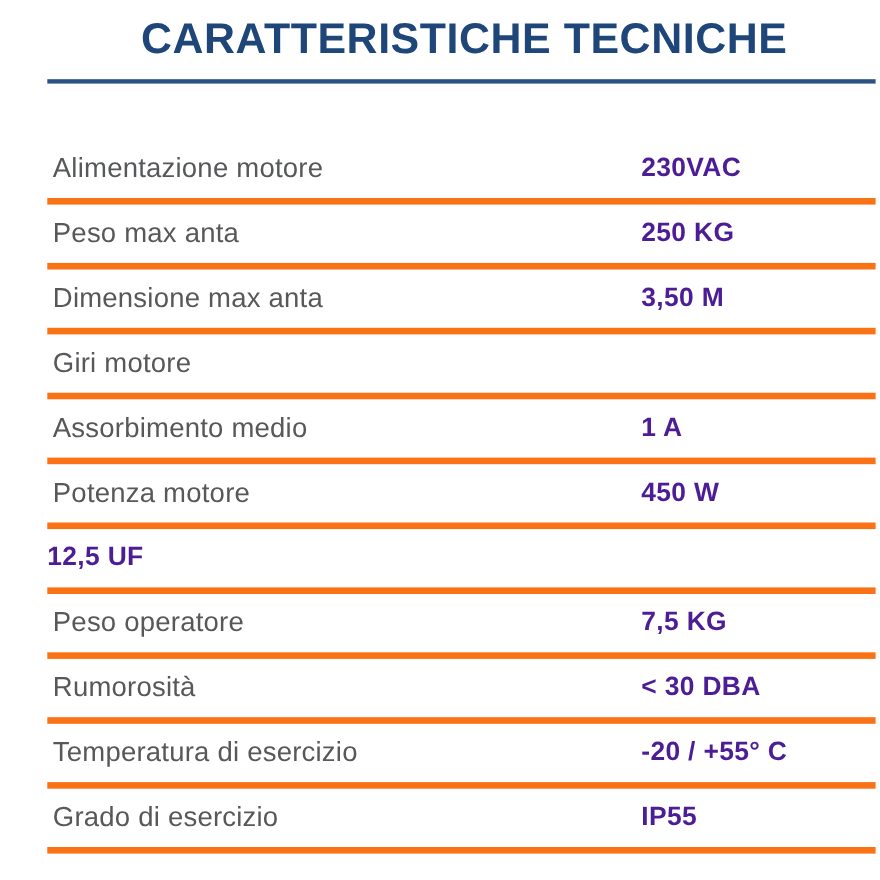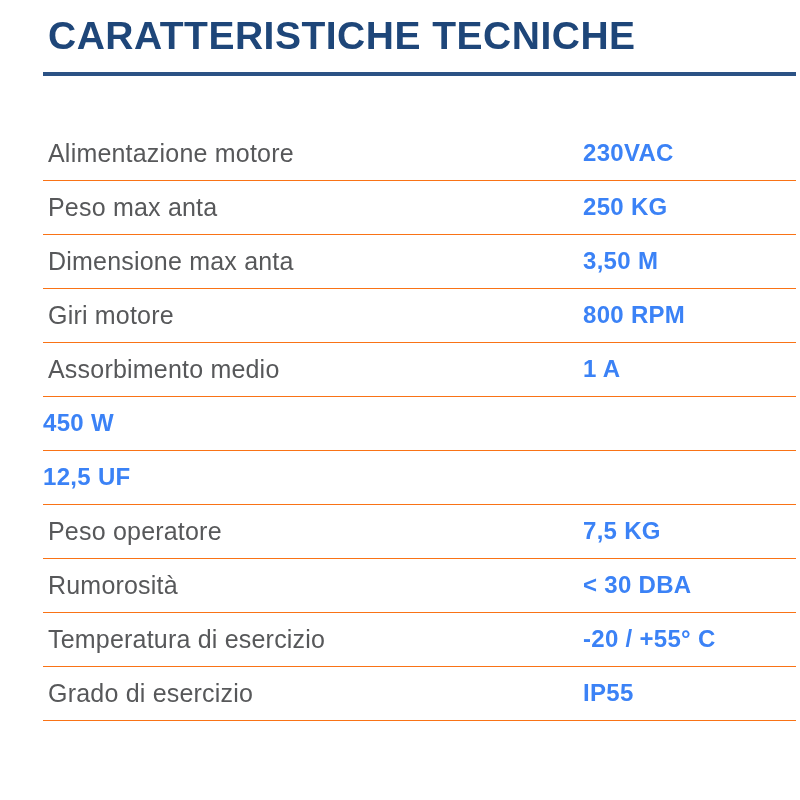--- a/index.html
+++ b/index.html
@@ -20,49 +20,50 @@
     padding: 14px 4px 0 43px;
     background: #ffffff;
   }
   .page-title {
     font-size: 39px;
     line-height: 1.15;
     font-weight: bold;
     letter-spacing: 0.5px;
     color: #1E4679;
     padding-left: 5px;
+    text-align: center;
   }
   .title-rule {
     height: 4px;
     background: #2B5285;
     margin-top: 13px;
   }
   .specs-table {
     margin-top: 51px;
   }
   .spec-row {
     display: flex;
     align-items: center;
     height: 53px;
-    border-bottom: 1px solid #f97316;
+    border-bottom: 6px solid #f97316;
   }
   .spec-label {
     flex: 1 1 auto;
     font-size: 25px;
     font-weight: 400;
     color: #57585A;
     padding-left: 5px;
     letter-spacing: 0.2px;
   }
   .spec-value {
     flex: 0 0 213px;
     width: 213px;
     font-size: 24px;
     font-weight: bold;
-    color: #3b82f6;
+    color: #4c1d95;
     letter-spacing: 0.3px;
     text-align: left;
   }
 </style>
 </head>
 <body>
 
 <div class="page">
 
   <div class="page-title">CARATTERISTICHE TECNICHE</div>
@@ -77,27 +78,27 @@
       <div class="spec-row">
     <div class="spec-label">Peso max anta</div>
     <div class="spec-value">250 KG</div>
   </div>
       <div class="spec-row">
     <div class="spec-label">Dimensione max anta</div>
     <div class="spec-value">3,50 M</div>
   </div>
       <div class="spec-row">
     <div class="spec-label">Giri motore</div>
-    <div class="spec-value">800 RPM</div>
   </div>
       <div class="spec-row">
     <div class="spec-label">Assorbimento medio</div>
     <div class="spec-value">1 A</div>
   </div>
       <div class="spec-row">
+    <div class="spec-label">Potenza motore</div>
     <div class="spec-value">450 W</div>
   </div>
       <div class="spec-row">
     <div class="spec-value">12,5 UF</div>
   </div>
       <div class="spec-row">
     <div class="spec-label">Peso operatore</div>
     <div class="spec-value">7,5 KG</div>
   </div>
       <div class="spec-row">

